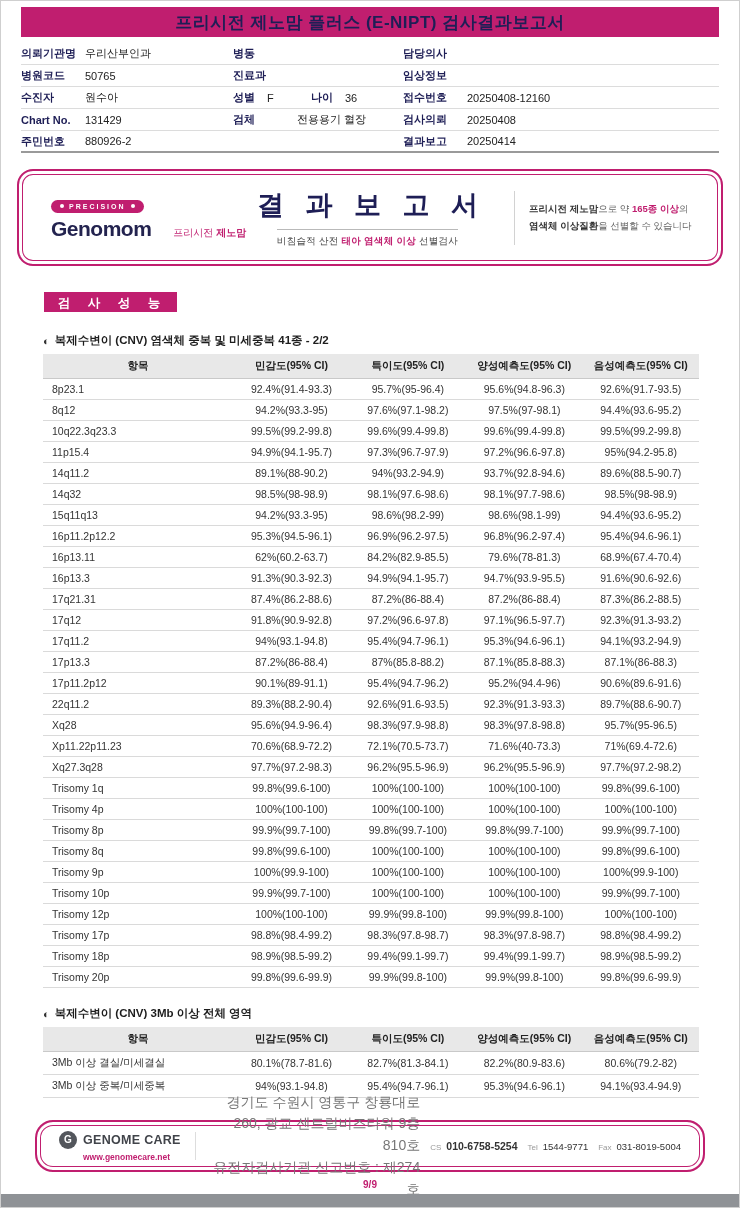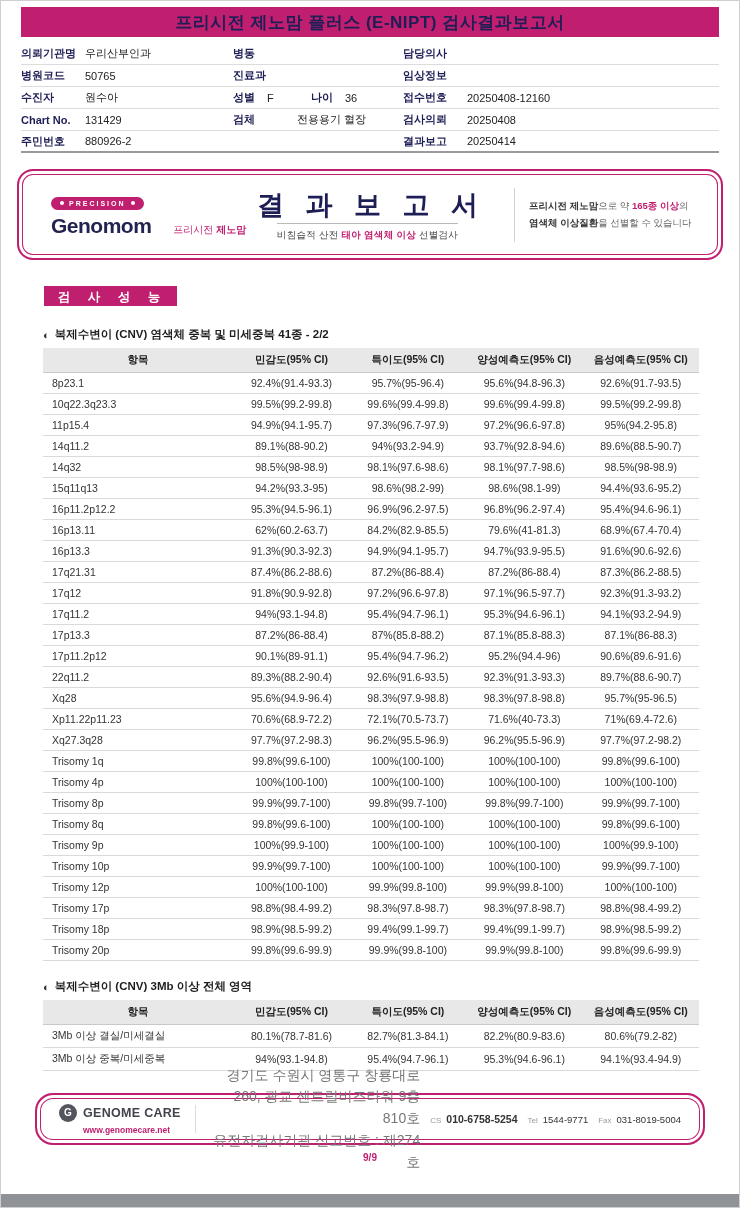--- a/index.html
+++ b/index.html
@@ -29,21 +29,21 @@
     padding:16px 18px; display:flex; align-items:center; }
   .logo-block { width:198px; padding-left:14px; }
   .badge { display:inline-flex; align-items:center; gap:5px; background:var(--accent,#c01e6f); color:#fff; border-radius:9px; padding:3px 9px; font-size:7px; font-weight:bold; letter-spacing:2px; }
   .badge .dot { width:4px; height:4px; border-radius:50%; background:#fff; display:inline-block; }
   .brand-row { margin-top:4px; display:flex; align-items:baseline; gap:22px; }
   .brand { font-size:21px; font-weight:800; color:#23234f; letter-spacing:-.5px; }
   .brand-kr { font-size:10px; color:var(--accent,#c01e6f); white-space:nowrap; }
   .brand-kr .b { font-weight:800; }
   .center-block { flex:1; text-align:center; }
   .report-title { font-size:27px; font-weight:800; color:var(--navy,#1e1e56); letter-spacing:7px; padding-left:7px; }
-  .report-sub { display:inline-block; padding-top:5px; border-top:1px solid #b9b9b9; font-size:9.5px; color:#444; letter-spacing:.3px;text-align:right; }
+  .report-sub { display:inline-block; margin-top:6px; padding-top:5px; border-top:1px solid #b9b9b9; font-size:9.5px; color:#444; letter-spacing:.3px;text-align:right; }
   .hl { color:var(--accent,#c01e6f); font-weight:bold; }
   .vdiv { width:1px; height:54px; background:#d2d2d2; margin:0 14px; flex:none; }
   .note-block { width:174px; font-size:9.5px; color:#666; line-height:1.7; }
   .nb { color:#333; font-weight:bold; }
 
   
   .section-title { margin:26px 0 0 40px; width:136px; height:23px; background:var(--accent,#c01e6f); color:#fff;
     font-size:12.5px; font-weight:bold; letter-spacing:7px; display:flex; align-items:center; justify-content:center;
     padding-left:7px; box-shadow: inset 3px -3px 0 #fff; }
 
@@ -200,20 +200,27 @@
       </thead>
       <tbody>
         <tr>
           <td class="cell-item">8p23.1</td>
           <td class="cell-val">92.4%(91.4-93.3)</td>
           <td class="cell-val">95.7%(95-96.4)</td>
           <td class="cell-val">95.6%(94.8-96.3)</td>
           <td class="cell-val">92.6%(91.7-93.5)</td>
         </tr>
         <tr>
+          <td class="cell-item">8q12</td>
+          <td class="cell-val">94.2%(93.3-95)</td>
+          <td class="cell-val">97.6%(97.1-98.2)</td>
+          <td class="cell-val">97.5%(97-98.1)</td>
+          <td class="cell-val">94.4%(93.6-95.2)</td>
+        </tr>
+        <tr>
           <td class="cell-item">10q22.3q23.3</td>
           <td class="cell-val">99.5%(99.2-99.8)</td>
           <td class="cell-val">99.6%(99.4-99.8)</td>
           <td class="cell-val">99.6%(99.4-99.8)</td>
           <td class="cell-val">99.5%(99.2-99.8)</td>
         </tr>
         <tr>
           <td class="cell-item">11p15.4</td>
           <td class="cell-val">94.9%(94.1-95.7)</td>
           <td class="cell-val">97.3%(96.7-97.9)</td>
@@ -245,21 +252,21 @@
           <td class="cell-item">16p11.2p12.2</td>
           <td class="cell-val">95.3%(94.5-96.1)</td>
           <td class="cell-val">96.9%(96.2-97.5)</td>
           <td class="cell-val">96.8%(96.2-97.4)</td>
           <td class="cell-val">95.4%(94.6-96.1)</td>
         </tr>
         <tr>
           <td class="cell-item">16p13.11</td>
           <td class="cell-val">62%(60.2-63.7)</td>
           <td class="cell-val">84.2%(82.9-85.5)</td>
-          <td class="cell-val">79.6%(41-81.3)</td>
+          <td class="cell-val">79.6%(78-81.3)</td>
           <td class="cell-val">68.9%(67.4-70.4)</td>
         </tr>
         <tr>
           <td class="cell-item">16p13.3</td>
           <td class="cell-val">91.3%(90.3-92.3)</td>
           <td class="cell-val">94.9%(94.1-95.7)</td>
           <td class="cell-val">94.7%(93.9-95.5)</td>
           <td class="cell-val">91.6%(90.6-92.6)</td>
         </tr>
         <tr>

